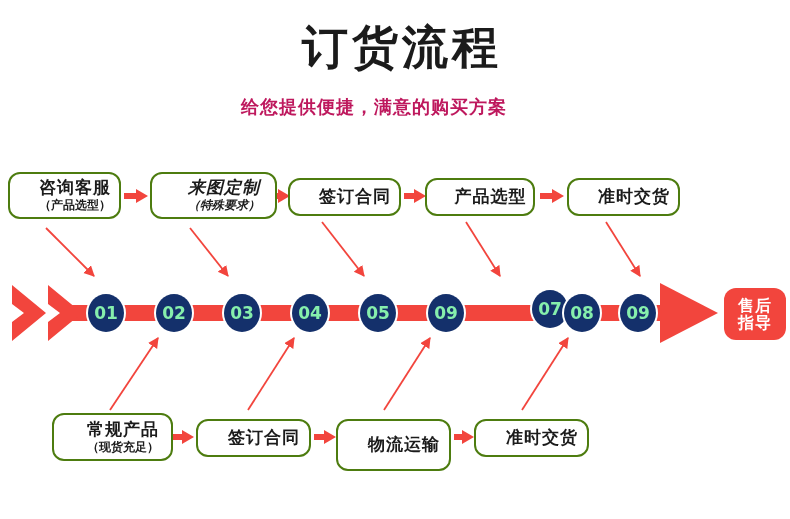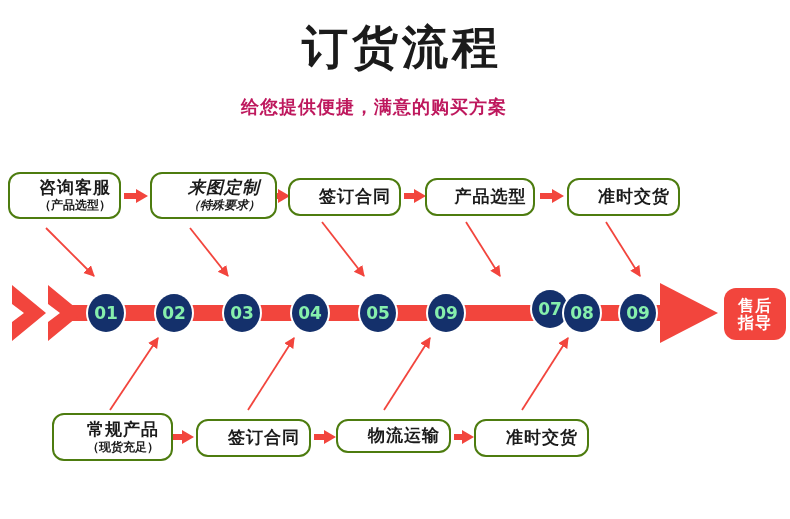--- a/index.html
+++ b/index.html
@@ -169,21 +169,21 @@
 
   <div class="fbox" style="left:52px;top:413px;width:121px;height:48px;">
     <div class="l1">常规产品</div>
     <div class="l2">（现货充足）</div>
   </div>
 
   <div class="fbox single" style="left:196px;top:419px;width:115px;height:38px;">
     <div class="l1">签订合同</div>
   </div>
 
-  <div class="fbox single" style="left:336px;top:419px;width:115px;height:34px;">
+  <div class="fbox single" style="left:336px;top:419px;width:115px;height:52px;">
     <div class="l1">物流运输</div>
   </div>
 
   <div class="fbox single" style="left:474px;top:419px;width:115px;height:38px;">
     <div class="l1">准时交货</div>
   </div>
 
   <div class="node" style="left:88px;top:294px;">
       <span>01</span>
     </div>

